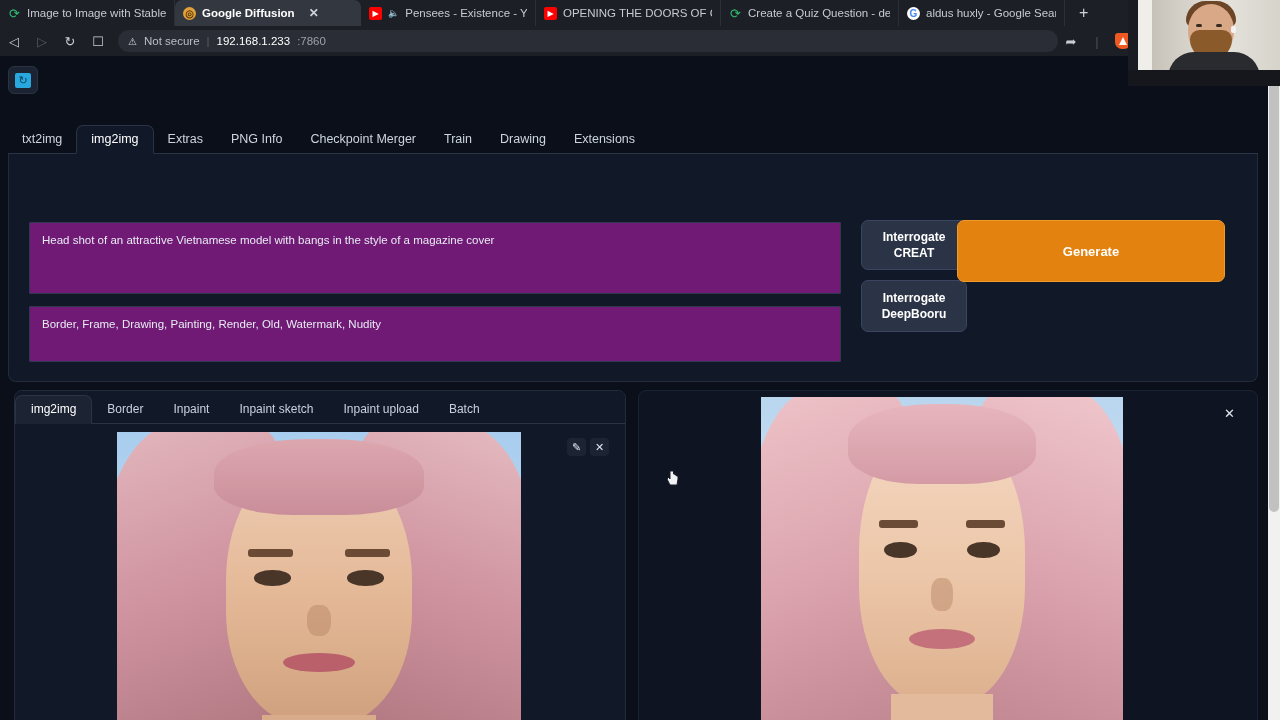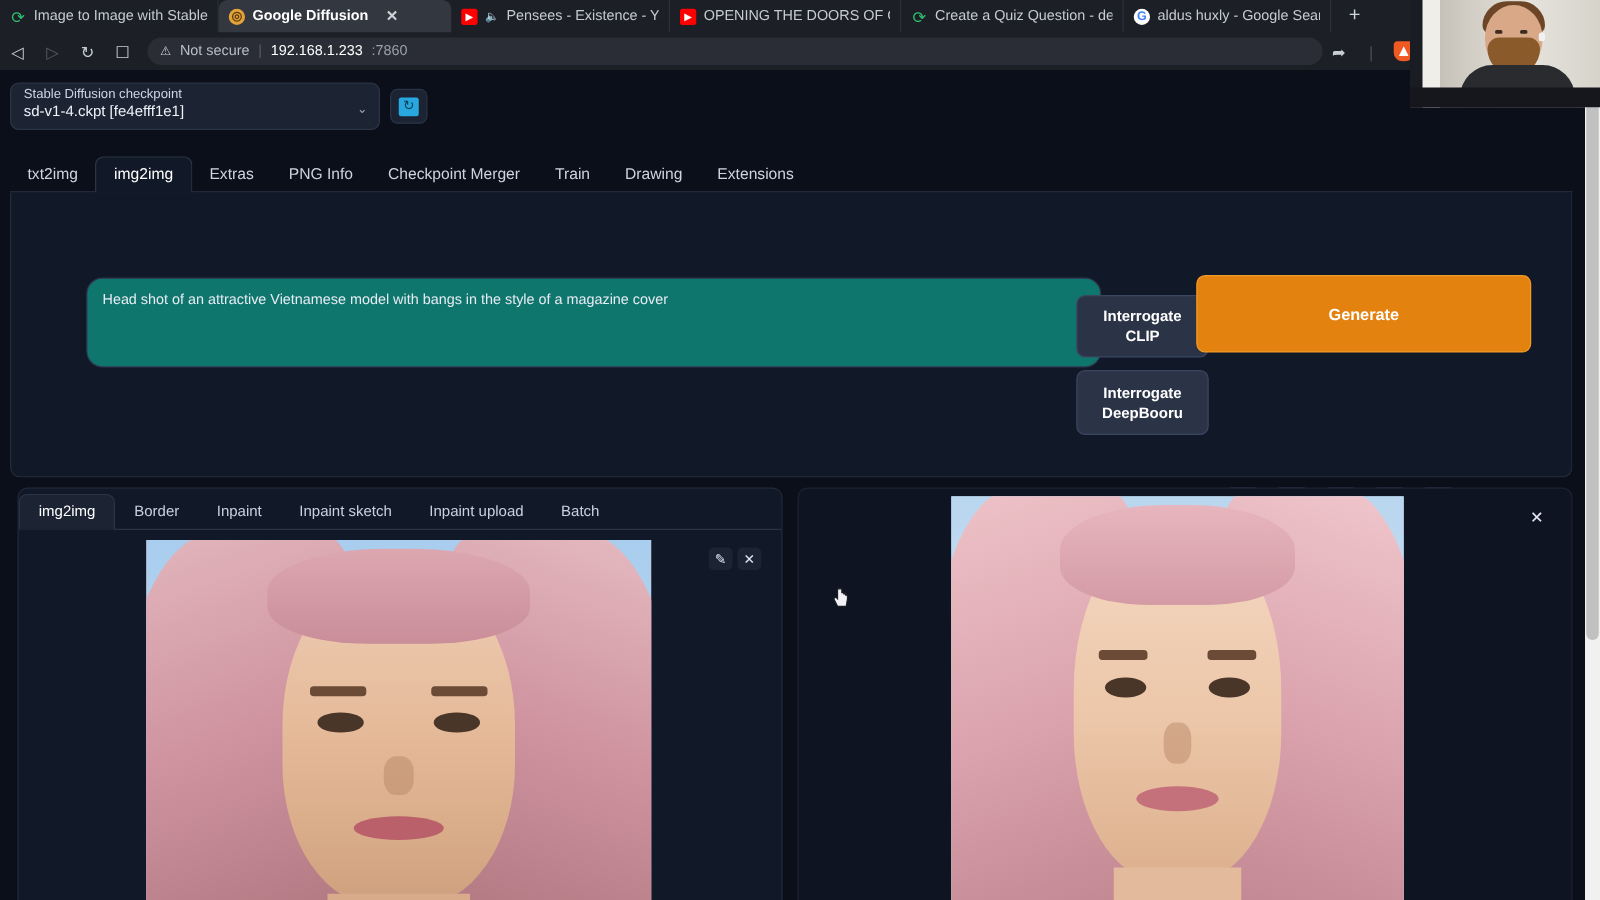--- a/index.html
+++ b/index.html
@@ -73,28 +73,28 @@
 
   #maintabs { position:absolute; left:8px; top:68px; width:1250px; height:30px; display:flex; align-items:flex-end;
               border-bottom:1px solid #2b3444; }
   .mtab { font-size:12.5px; color:#cdd4e0; padding:6px 14px 7px 14px; white-space:nowrap; }
   .mtab.active { background:#111827; color:#ffffff; border:1px solid #2b3444; border-bottom:1px solid #111827;
                  border-radius:7px 7px 0 0; margin-bottom:-1px; }
 
   #panel { position:absolute; left:8px; top:98px; width:1250px; height:228px; background:#111827;
            border:1px solid #232c3c; border-top:none; border-radius:0 0 8px 8px; }
 
-  .prompt-box { position:absolute; background:#0f766e; border:1px solid #2e3950; border-radius:13px;
-                font-size:11.5px; color:#e7ebf2; padding:10px 12px; line-height:15px;margin-left:40px; }
+  .prompt-box { position:absolute; background:#701a75; border:1px solid #2e3950; border-radius:1px;
+                font-size:11.5px; color:#e7ebf2; padding:10px 12px; line-height:15px; }
   #prompt-pos { left:20px; top:68px; width:812px; height:72px; }
   #prompt-neg { left:20px; top:152px; width:812px; height:56px; }
 
   .interrogate { position:absolute; width:106px; background:#2b3446; border:1px solid #3a4660; border-radius:7px;
                  color:#ffffff; font-size:12px; font-weight:bold; text-align:center; line-height:16px;
-                 display:flex; align-items:center; justify-content:center;margin-top:16px; }
+                 display:flex; align-items:center; justify-content:center; }
   #int-clip { left:852px; top:66px; height:50px; }
   #int-db { left:852px; top:126px; height:52px; }
 
   #generate { position:absolute; left:948px; top:66px; width:268px; height:62px; background:#e3820f;
               border:1px solid #f09a28; border-radius:7px; color:#ffffff; font-size:13px; font-weight:bold;
               display:flex; align-items:center; justify-content:center; }
 
   #toolrow { position:absolute; left:970px; top:236px; display:flex; gap:8px; }
   .toolbtn { width:31px; height:30px; background:#2b3446; border:1px solid #3a4660; border-radius:6px;
              display:flex; align-items:center; justify-content:center; font-size:14px; }
@@ -234,50 +234,46 @@
     <div class="eyeR"></div>
   <div class="earbud"></div>
   <div class="beard"></div>
   <div class="body"></div>
   <div class="desk"></div>
 </div>
 
 <div id="app">
 
   <div id="ckpt-row">
-    <div id="ckpt-box">
-      <div class="lbl">Stable Diffusion checkpoint</div>
-      <div class="val">sd-v1-4.ckpt [fe4efff1e1]</div>
-      <div class="chev">⌄</div>
-    </div>
     <div class="iconbtn-blue">
       <span class="glyph">↻</span>
     </div>
   </div>
 
   <div id="maintabs">
     <div class="mtab">txt2img</div>
     <div class="mtab active">img2img</div>
     <div class="mtab">Extras</div>
     <div class="mtab">PNG Info</div>
     <div class="mtab">Checkpoint Merger</div>
     <div class="mtab">Train</div>
     <div class="mtab">Drawing</div>
     <div class="mtab">Extensions</div>
   </div>
 
   <div id="panel">
 
     <div class="prompt-box" id="prompt-pos" title="Prompt">Head shot of an attractive Vietnamese model with bangs in the style of a magazine cover</div>
 
+    <div class="prompt-box" id="prompt-neg" title="Negative prompt">Border, Frame, Drawing, Painting, Render, Old, Watermark, Nudity</div>
 
     <div class="interrogate" id="int-clip">
       <div>
         <div>Interrogate</div>
-        <div>CLIP</div>
+        <div>CREAT</div>
       </div>
     </div>
 
     <div class="interrogate" id="int-db">
       <div>
         <div>Interrogate</div>
         <div>DeepBooru</div>
       </div>
     </div>
 

